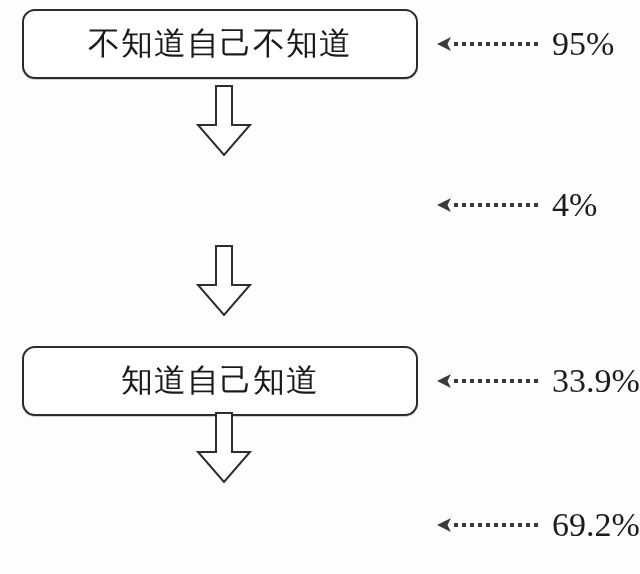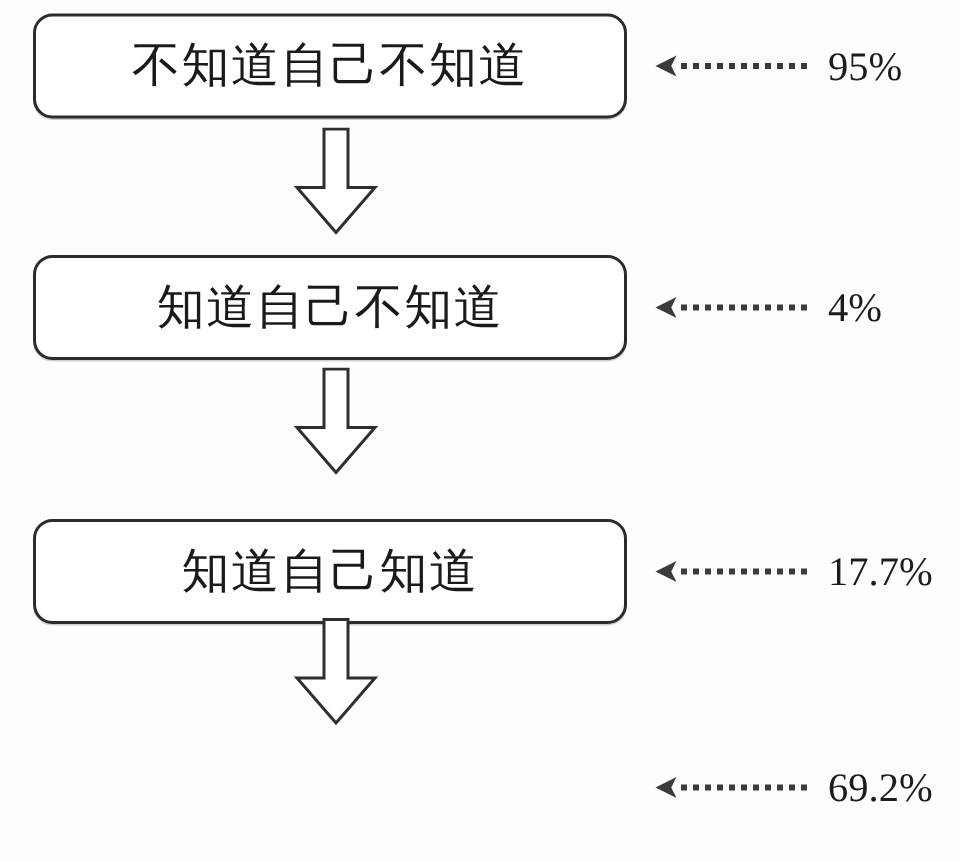--- a/index.html
+++ b/index.html
@@ -76,21 +76,21 @@
   .leader svg { display: block; }
 
   
   .percent-label {
     position: absolute;
     left: 552px;
     top: 16px;
     width: 74px;
     text-align: left;
     font-family: "Liberation Serif", "DejaVu Serif", serif;
-    font-size: 27px;
+    font-size: 34px;
     line-height: 38px;
     color: #1c1c1c;
     white-space: nowrap;
   }
 
   
   .connector {
     position: absolute;
     left: 195px;
     width: 58px;
@@ -131,23 +131,20 @@
     <div class="percent-label">95%</div>
   </div>
 
   <div class="connector" data-gap="0">
     <svg width="58" height="72" viewBox="0 0 58 72" xmlns="http://www.w3.org/2000/svg">
       <polygon points="21,1 37,1 37,40 55,40 29,70 3,40 21,40" fill="#ffffff" stroke="#2e2e2e" stroke-width="2" stroke-linejoin="miter"></polygon>
     </svg>
   </div>
 
   <div class="flow-row" data-row="1">
-    <div class="flow-box">
-      <span class="flow-box-label">知道自己不知道</span>
-    </div>
     <div class="leader">
       <svg width="112" height="22" viewBox="0 0 112 22" xmlns="http://www.w3.org/2000/svg">
         <polygon points="3,11 17,4 13.5,11 17,18" fill="#3a3a3a"></polygon>
         <g fill="#3a3a3a">
           <rect x="20" y="9" width="4" height="4"></rect>
           <rect x="28" y="9" width="4" height="4"></rect>
           <rect x="36" y="9" width="4" height="4"></rect>
           <rect x="44" y="9" width="4" height="4"></rect>
           <rect x="52" y="9" width="4" height="4"></rect>
           <rect x="60" y="9" width="4" height="4"></rect>
@@ -183,21 +180,21 @@
           <rect x="52" y="9" width="4" height="4"></rect>
           <rect x="60" y="9" width="4" height="4"></rect>
           <rect x="68" y="9" width="4" height="4"></rect>
           <rect x="76" y="9" width="4" height="4"></rect>
           <rect x="84" y="9" width="4" height="4"></rect>
           <rect x="92" y="9" width="4" height="4"></rect>
           <rect x="100" y="9" width="4" height="4"></rect>
         </g>
       </svg>
     </div>
-    <div class="percent-label">17.7%</div>
+    <div class="percent-label">33.9%</div>
   </div>
 
   <div class="connector" data-gap="2">
     <svg width="58" height="72" viewBox="0 0 58 72" xmlns="http://www.w3.org/2000/svg">
       <polygon points="21,1 37,1 37,40 55,40 29,70 3,40 21,40" fill="#ffffff" stroke="#2e2e2e" stroke-width="2" stroke-linejoin="miter"></polygon>
     </svg>
   </div>
 
   <div class="flow-row" data-row="3">
     <div class="leader">

